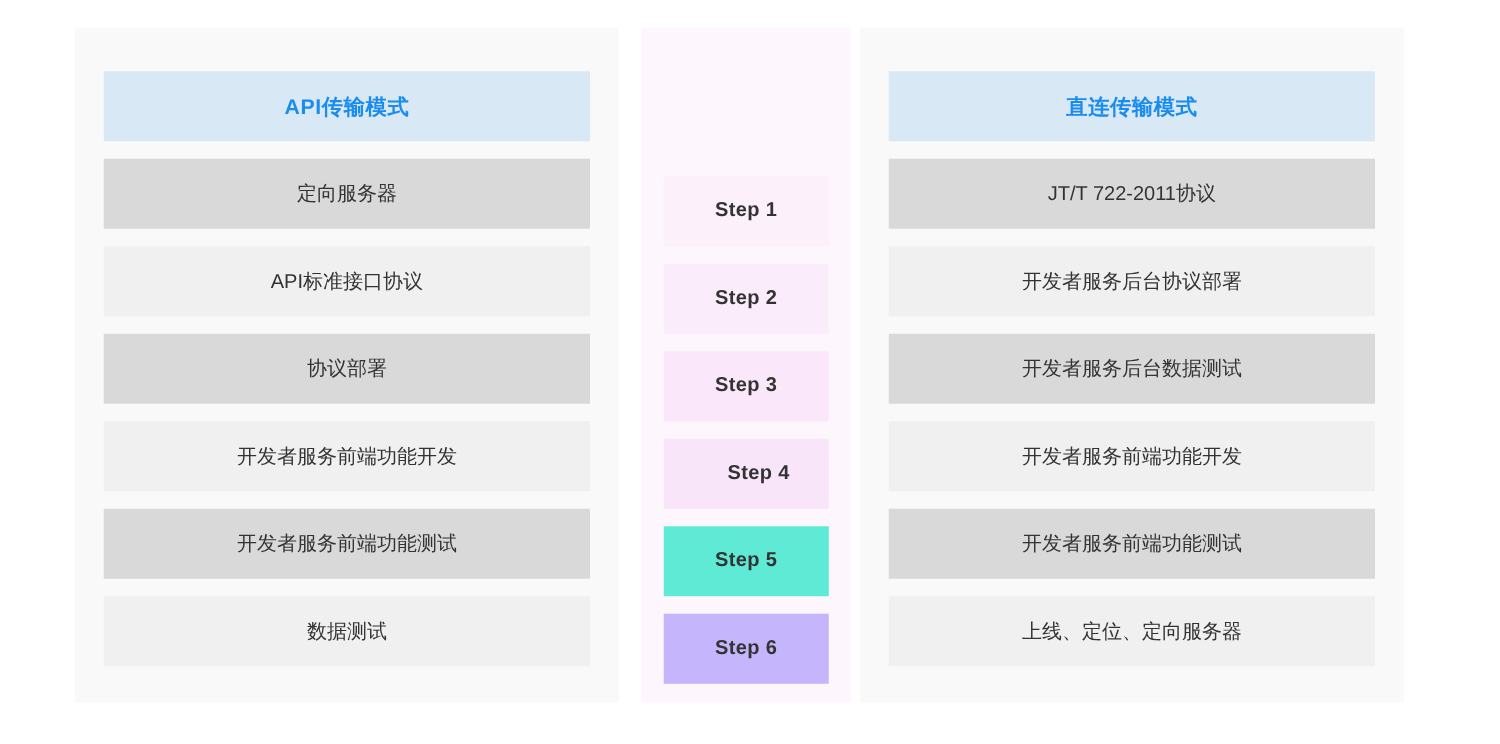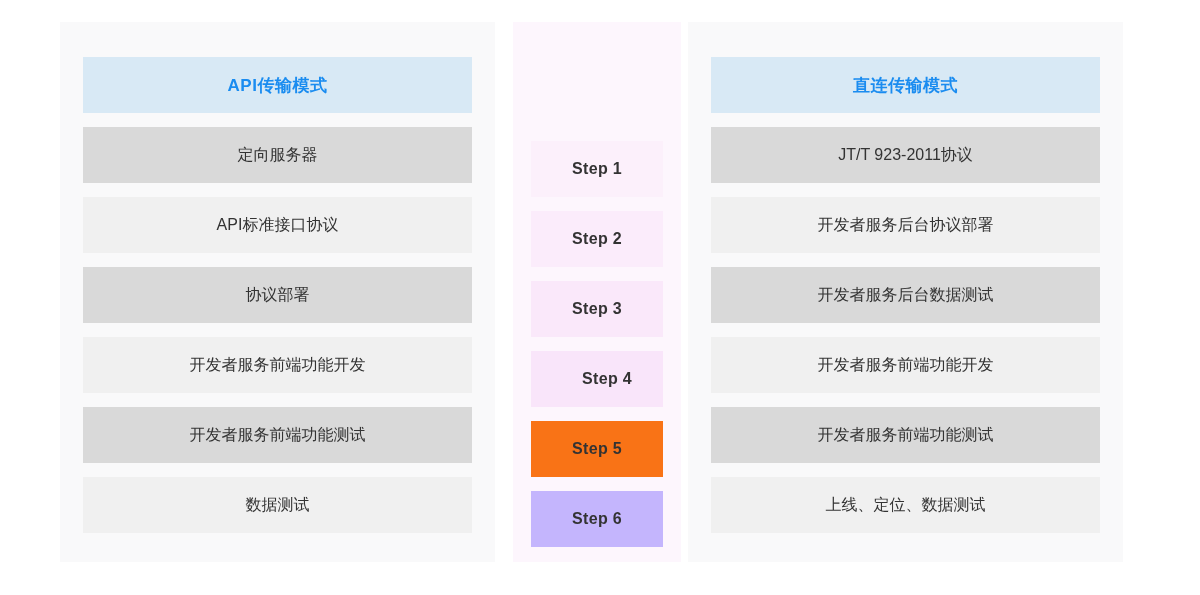--- a/index.html
+++ b/index.html
@@ -98,33 +98,33 @@
     </div>
   </div>
 
   <div class="panel panel-mid">
     <div class="stack">
       <div id="step-rows">
           <div class="cell step-cell" style="background: rgb(252, 240, 251);">Step 1</div>
           <div class="cell step-cell" style="background: rgb(251, 236, 251);">Step 2</div>
           <div class="cell step-cell" style="background: rgb(250, 232, 250);">Step 3</div>
           <div class="cell step-cell" style="background: rgb(249, 229, 250); padding-left: 20px;">Step 4</div>
-          <div class="cell step-cell" style="background: #f97316; text-align: center;">Step 5</div>
+          <div class="cell step-cell" style="background: #5eead4; text-align: center;">Step 5</div>
           <div class="cell step-cell" style="background: #c4b5fd;">Step 6</div>
         </div>
     </div>
   </div>
 
   <div class="panel panel-right">
     <div class="stack">
       <div class="cell header-cell">直连传输模式</div>
       <div id="right-rows">
-          <div class="cell row-cell dark">JT/T 923-2011协议</div>
+          <div class="cell row-cell dark">JT/T 722-2011协议</div>
           <div class="cell row-cell light">开发者服务后台协议部署</div>
           <div class="cell row-cell dark">开发者服务后台数据测试</div>
           <div class="cell row-cell light">开发者服务前端功能开发</div>
           <div class="cell row-cell dark">开发者服务前端功能测试</div>
-          <div class="cell row-cell light">上线、定位、数据测试</div>
+          <div class="cell row-cell light">上线、定位、定向服务器</div>
         </div>
     </div>
   </div>
 
 </div>
 
 </body></html>

